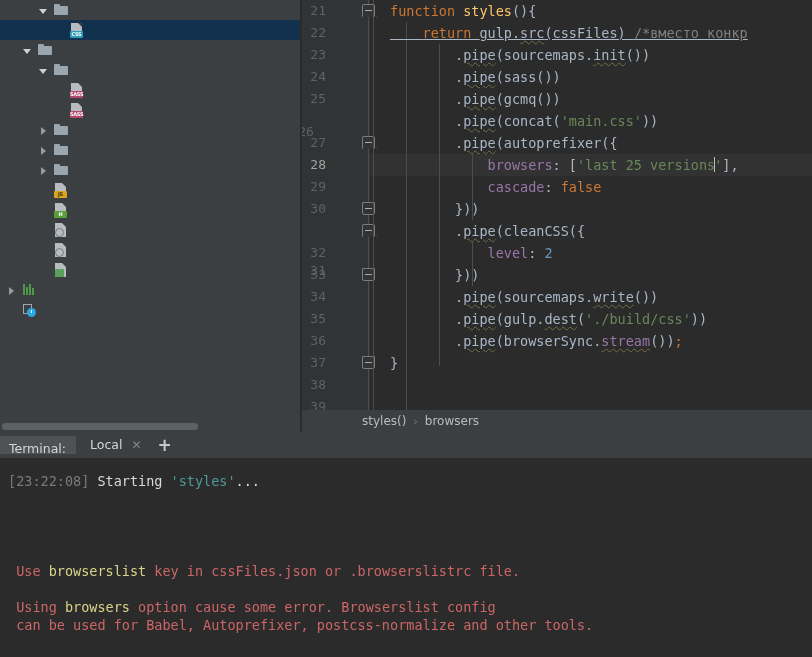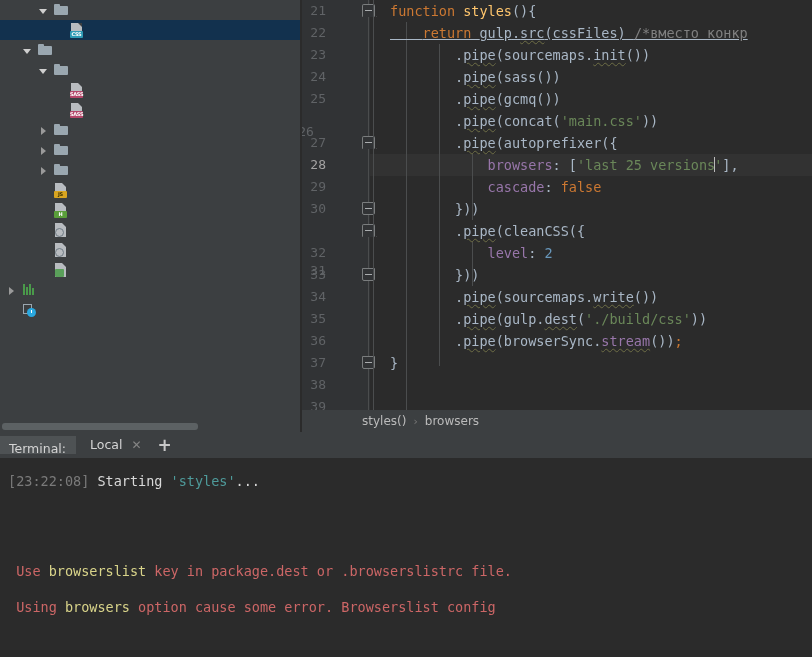--- a/index.html
+++ b/index.html
@@ -479,18 +479,19 @@
     <div class="term-tabs">
       <div class="term-title">Terminal:</div>
       <div class="term-tab">
         <span>Local</span>
         <span class="x">✕</span>
       </div>
       <div class="term-add">+</div>
     </div>
     <div class="term-body" id="term-body">
         <div class="tline" style="top: 14px;"><span class="t-time">[23:22:08]</span><span class="t-plain"> Starting </span><span class="t-cyan">'styles'</span><span class="t-plain">...</span></div>
-        <div class="tline" style="top: 104px;"><span class="t-red"> Use </span><span class="t-yellow">browserslist</span><span class="t-red"> key in package.dest or .browserslistrc file.</span></div>
+        <div class="tline" style="top: 104px;"><span class="t-red"> Use </span><span class="t-yellow">browserslist</span><span class="t-red"> key in cssFiles.json or .browserslistrc file.</span></div>
         <div class="tline" style="top: 140px;"><span class="t-red"> Using </span><span class="t-yellow">browsers</span><span class="t-red"> option cause some error. Browserslist config</span></div>
+        <div class="tline" style="top: 158px;"><span class="t-red"> can be used for Babel, Autoprefixer, postcss-normalize and other tools.</span></div>
       </div>
   </div>
 
 </div>
 
 </body></html>

